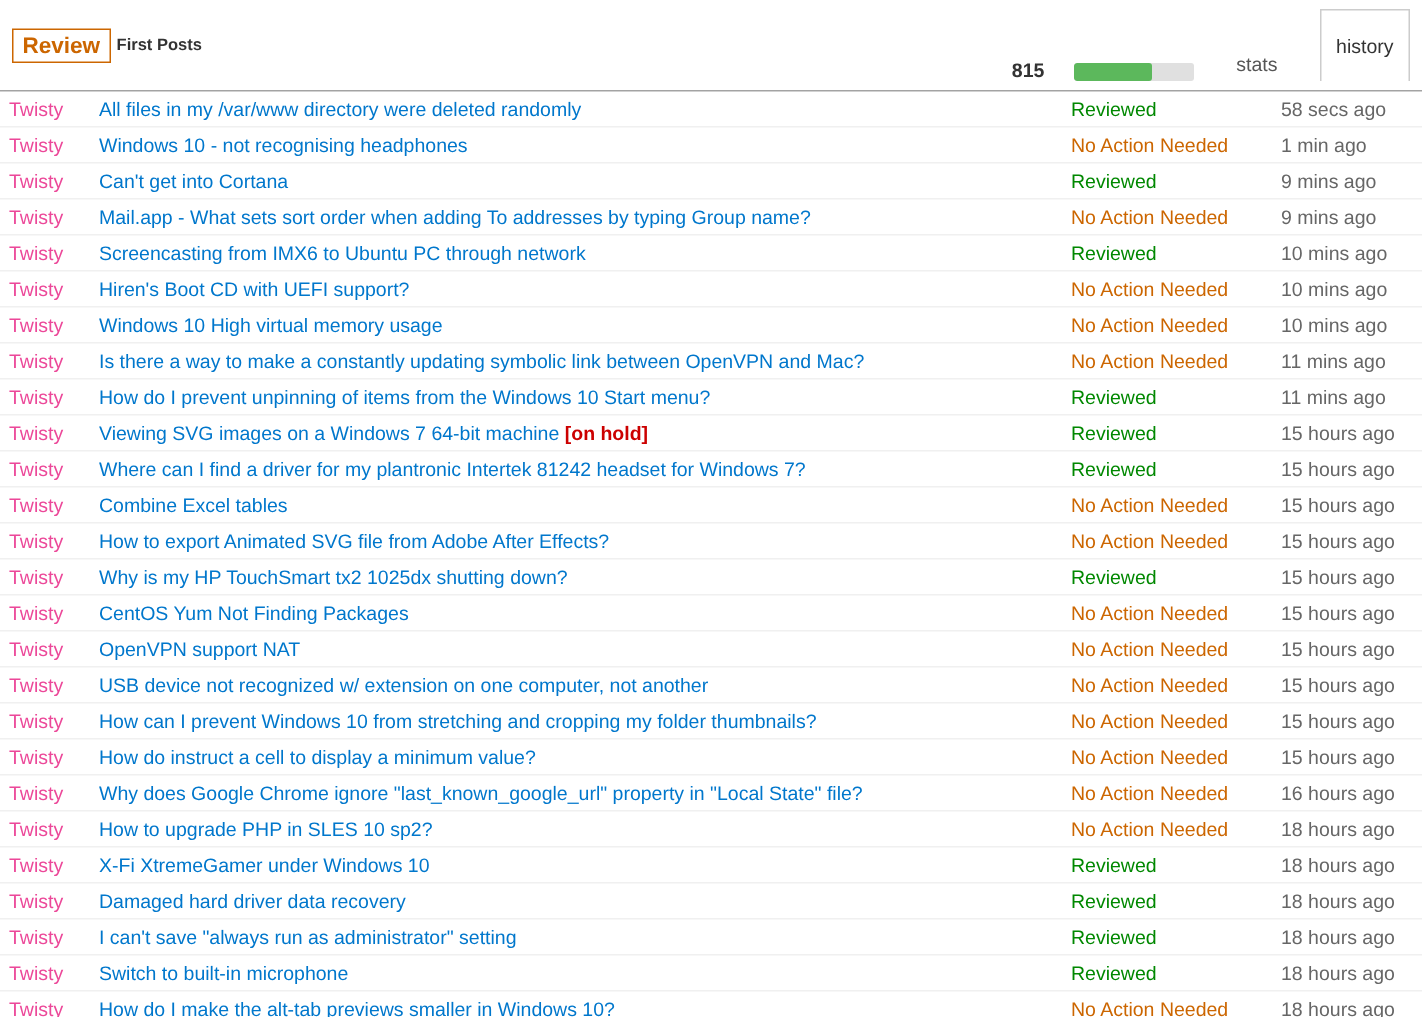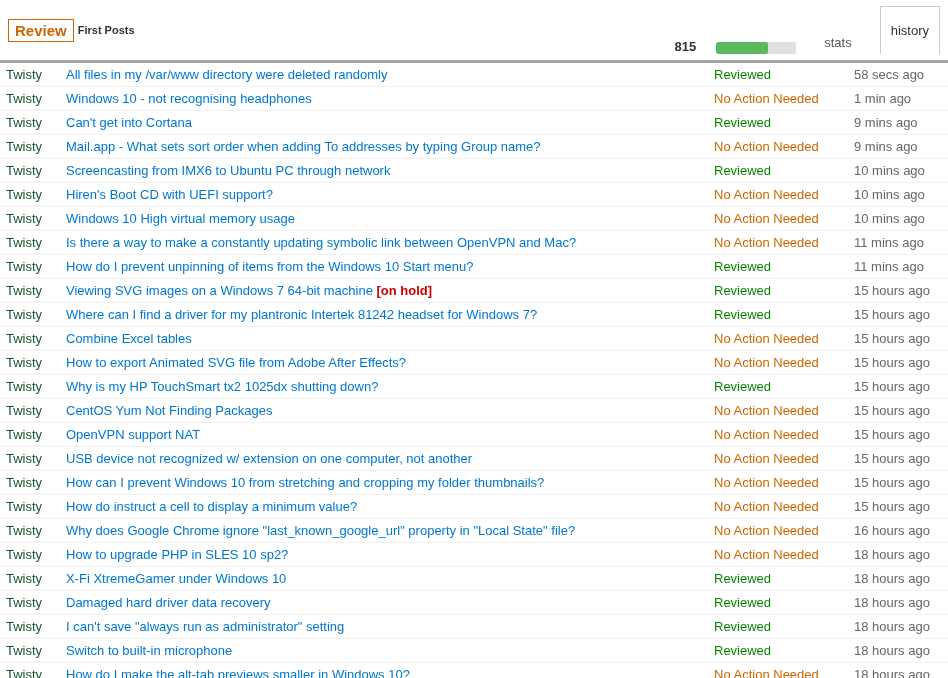--- a/index.html
+++ b/index.html
@@ -6,21 +6,21 @@
     body {
       font-family: Arial, sans-serif;
       font-size: 13px;
       background: #fff;
       color: #333;
     }
     
     #header {
       display: flex;
       align-items: center;
-      border-bottom: 3px solid #a3a3a3;
+      border-bottom: 1px solid #a3a3a3;
       padding: 6px 8px;
       background: #fff;
     }
     #header-left {
       display: flex;
       align-items: center;
       gap: 0;
     }
     .review-label {
       color: #cc6600;
@@ -86,21 +86,21 @@
     #main-table td {
       padding: 4px 6px;
       vertical-align: middle;
     }
     .col-user {
       width: 60px;
       color: #0077cc;
       white-space: nowrap;
     }
     .col-user a {
-      color: #14532d;
+      color: #ec4899;
       text-decoration: none;
     }
     .col-title {
       color: #0077cc;
     }
     .col-title a {
       color: #0077cc;
       text-decoration: none;
     }
     .on-hold {

